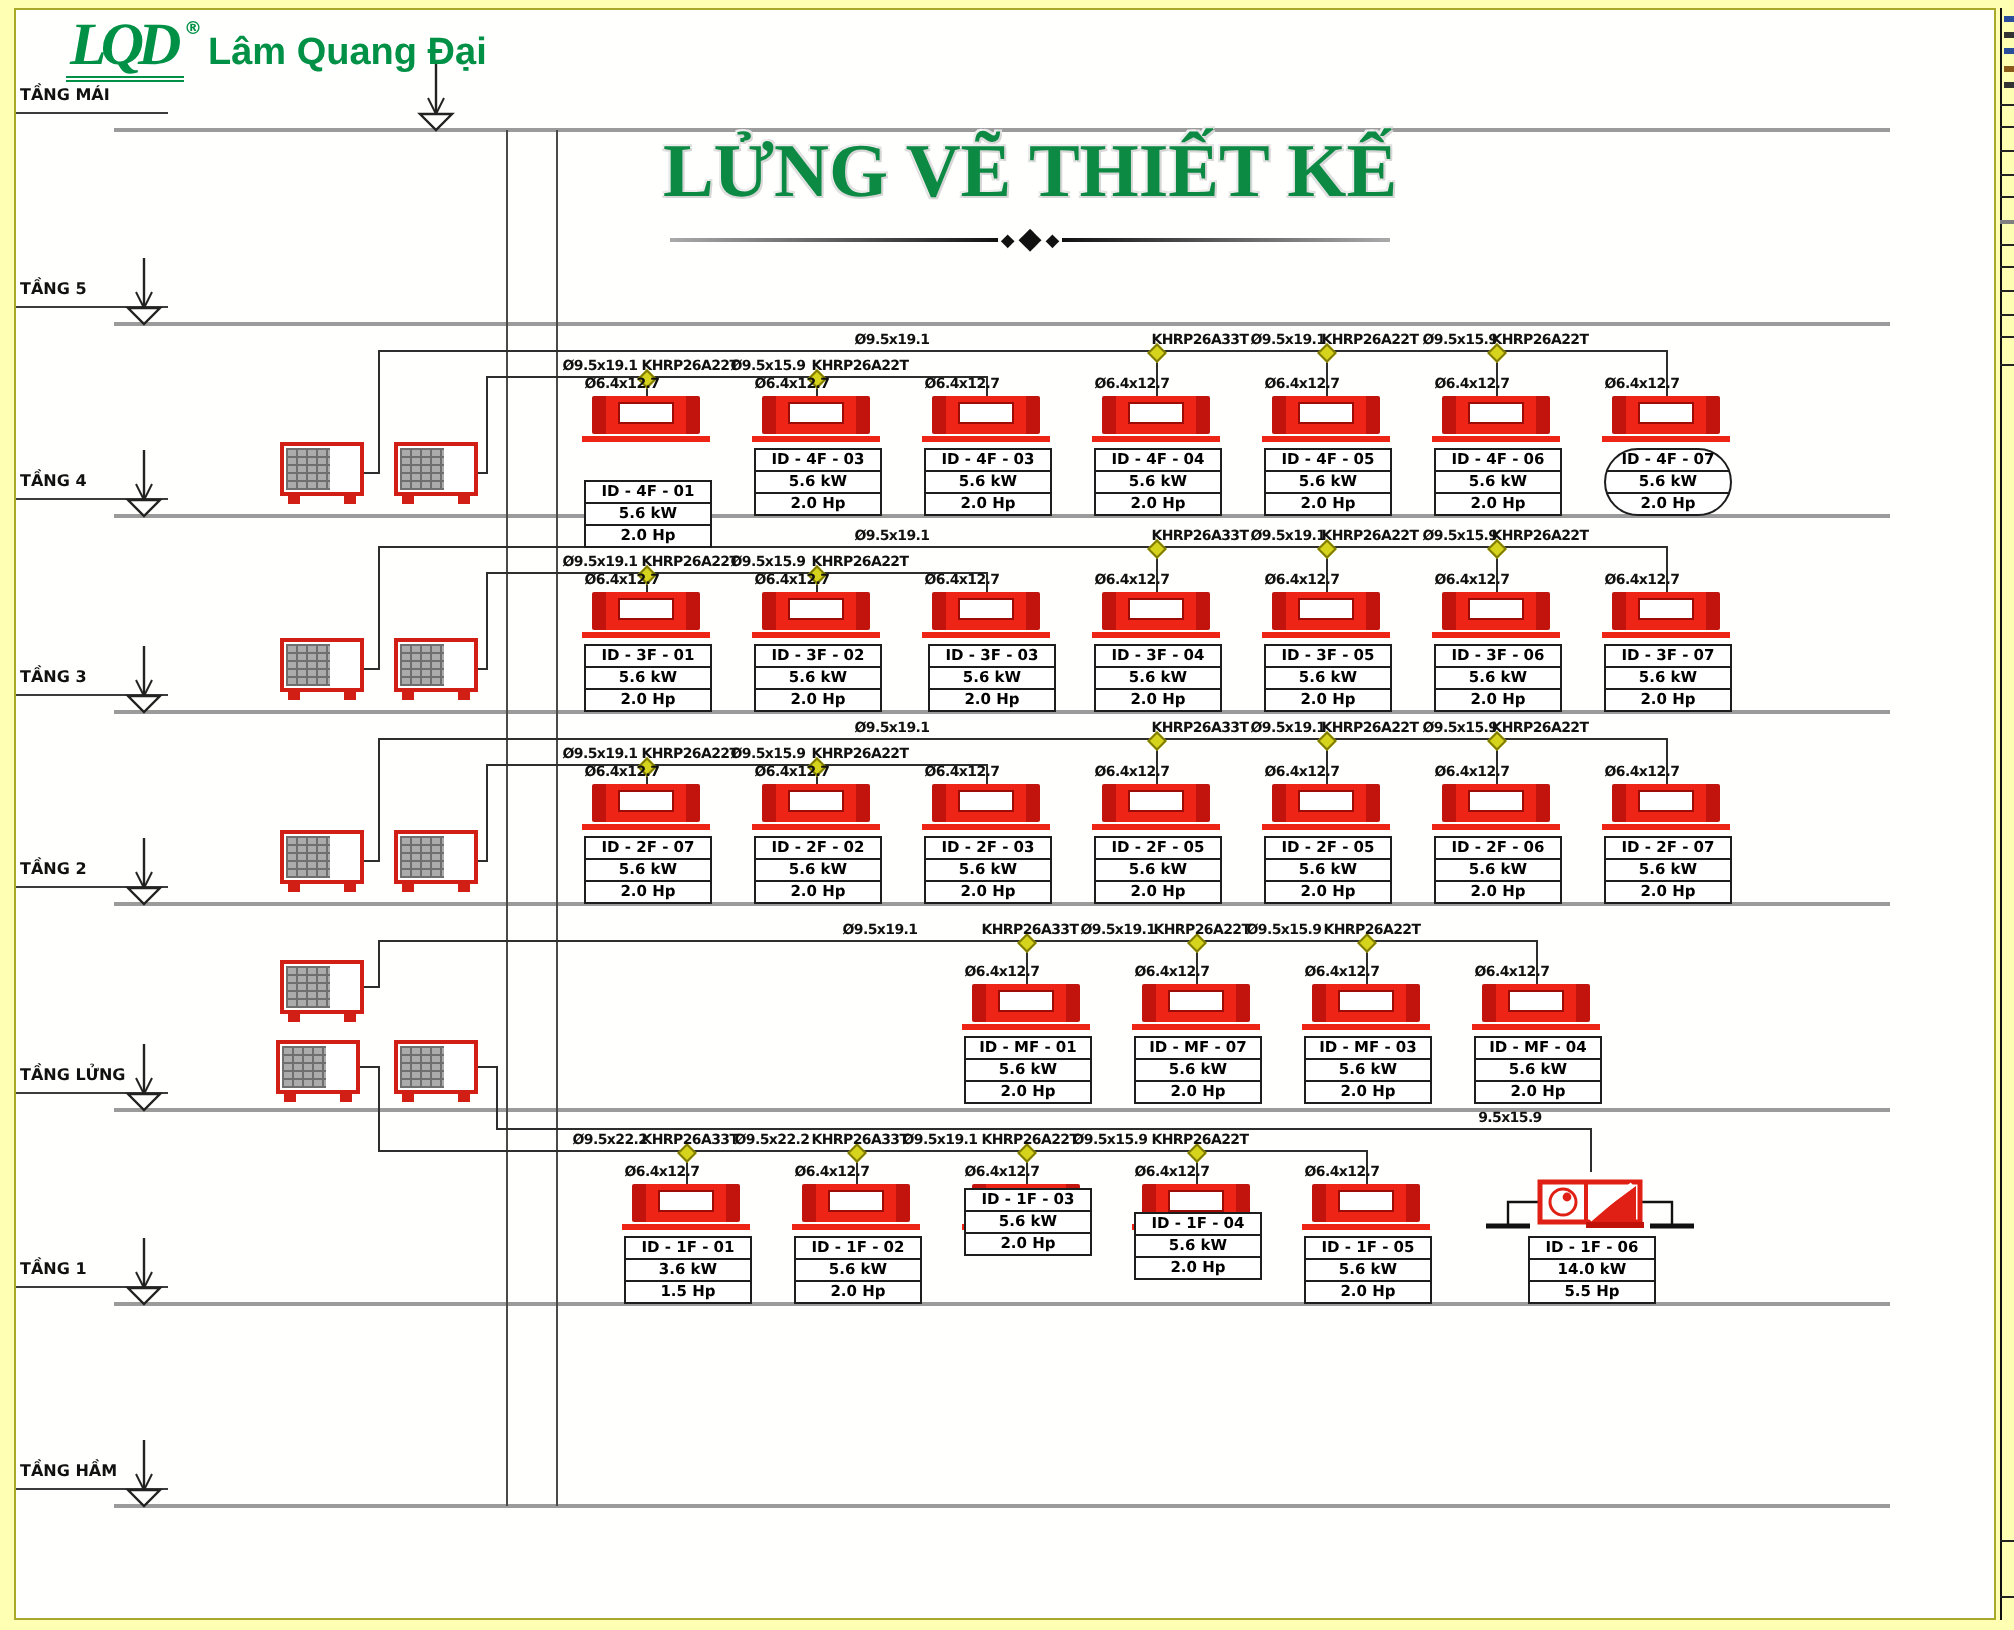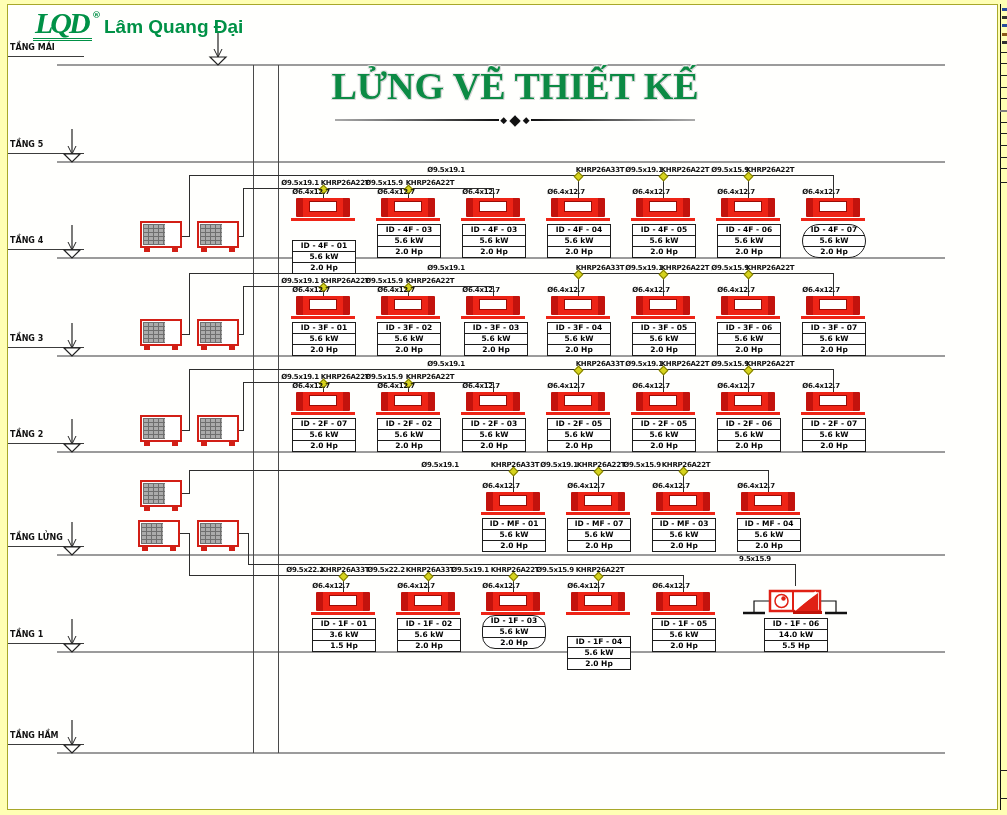--- a/index.html
+++ b/index.html
@@ -491,29 +491,29 @@
     <div class="plabel" style="left: 371px; top: 582px;">Ø6.4x12.7</div>
     <div class="cassette" style="left: 401px; top: 592px;"></div>
     <div class="ubox" style="left: 397px; top: 618px;">
       <div class="ucell">ID - 1F - 02</div>
       <div class="ucell">5.6 kW</div>
       <div class="ucell">2.0 Hp</div>
     </div>
     <div class="pipe-v" style="left: 513px; top: 575px; height: 17px;"></div>
     <div class="plabel" style="left: 456px; top: 582px;">Ø6.4x12.7</div>
     <div class="cassette" style="left: 486px; top: 592px;"></div>
-    <div class="ubox" style="left: 482px; top: 615px; border-radius: 13px;">
+    <div class="ubox" style="left: 482px; top: 594px;">
       <div class="ucell">ID - 1F - 03</div>
       <div class="ucell">5.6 kW</div>
       <div class="ucell">2.0 Hp</div>
     </div>
     <div class="pipe-v" style="left: 598px; top: 575px; height: 17px;"></div>
     <div class="plabel" style="left: 541px; top: 582px;">Ø6.4x12.7</div>
     <div class="cassette" style="left: 571px; top: 592px;"></div>
-    <div class="ubox" style="left: 567px; top: 636px;">
+    <div class="ubox" style="left: 567px; top: 606px;">
       <div class="ucell">ID - 1F - 04</div>
       <div class="ucell">5.6 kW</div>
       <div class="ucell">2.0 Hp</div>
     </div>
     <div class="pipe-v" style="left: 683px; top: 575px; height: 17px;"></div>
     <div class="plabel" style="left: 626px; top: 582px;">Ø6.4x12.7</div>
     <div class="cassette" style="left: 656px; top: 592px;"></div>
     <div class="ubox" style="left: 652px; top: 618px;">
       <div class="ucell">ID - 1F - 05</div>
       <div class="ucell">5.6 kW</div>

